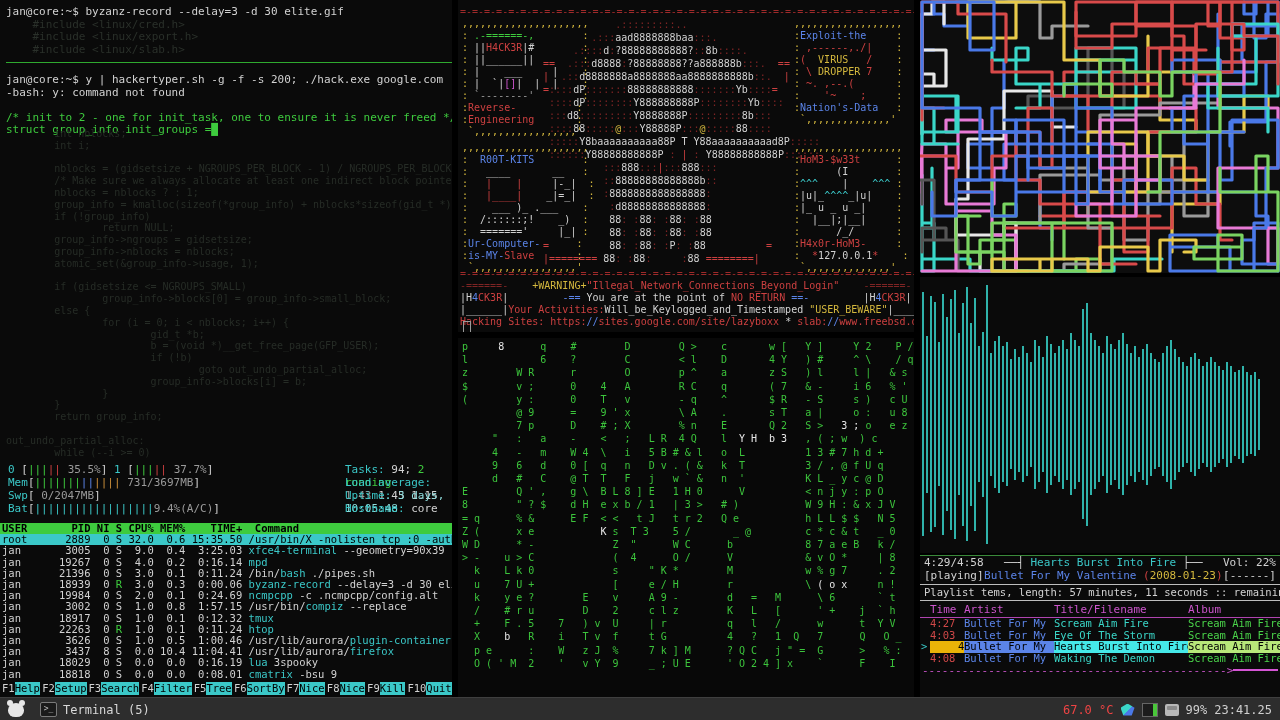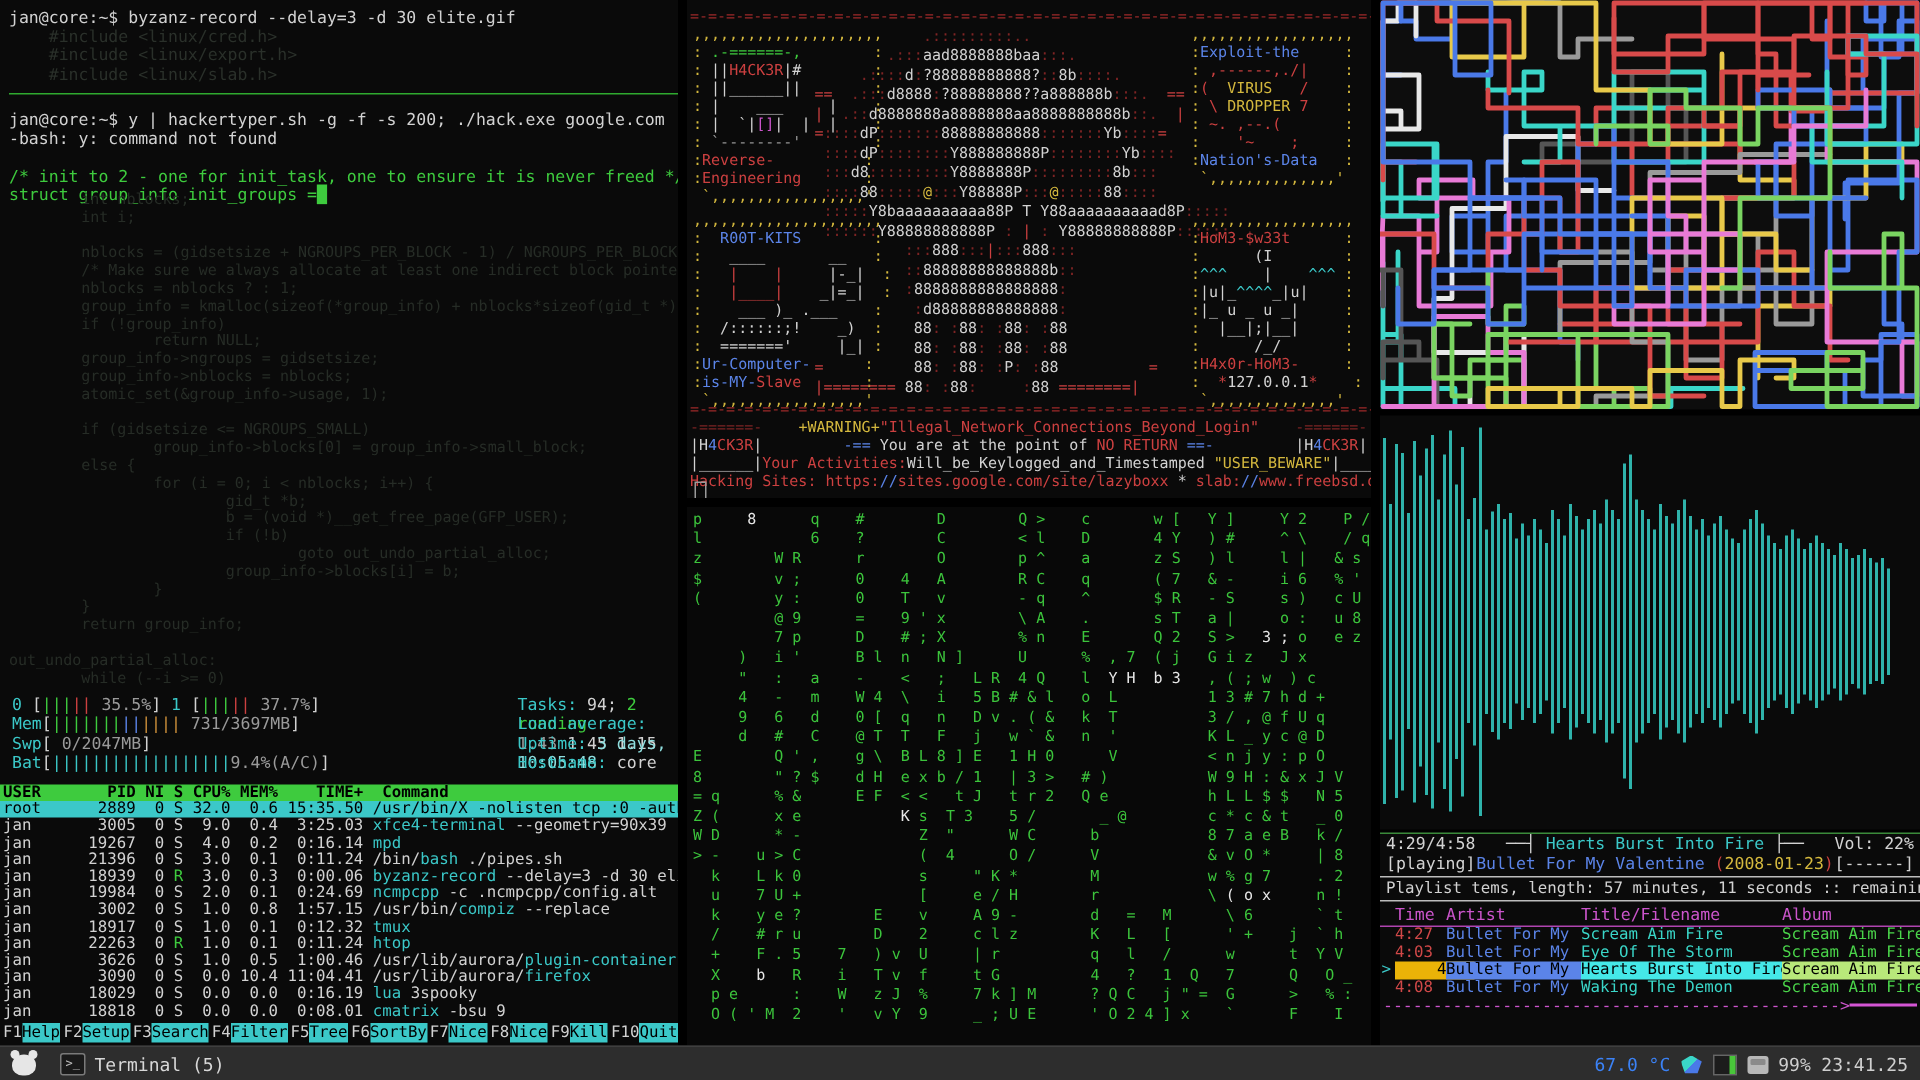--- a/index.html
+++ b/index.html
@@ -66,21 +66,21 @@
   #pl-progress{position:relative;height:12px;display:flex;align-items:center;color:#cc55cc;font-size:11px;padding:0 2px;}
   #pl-progress .solid{flex:1;border-top:2px solid #d455d4;}
   
   #taskbar{position:absolute;left:0;top:697px;width:1280px;height:23px;background:#2d2d2d;border-top:1px solid #3f3f3f;
            display:flex;align-items:center;font-family:"DejaVu Sans Mono","Liberation Mono",monospace;}
   #tb-left{display:flex;align-items:center;gap:10px;padding-left:8px;}
   #win-btn{display:flex;align-items:center;gap:6px;padding:1px 6px;color:#d8d8d8;font-size:12px;}
   .term-ico{width:15px;height:13px;background:#1a1a1a;border:1px solid #7a7a7a;border-radius:2px;
             color:#bbb;font-size:8px;line-height:12px;text-align:center;}
   #tb-right{margin-left:auto;display:flex;align-items:center;gap:7px;padding-right:8px;font-size:12px;color:#cfcfcf;}
-  #temp{color:#3b82f6;}
+  #temp{color:#ef4444;}
   .tray-ico{width:14px;height:12px;position:relative;}
   .ico-pin{background:linear-gradient(135deg,#3ad6c8 0 50%,#4a79e8 50% 100%);clip-path:polygon(50% 0,100% 35%,80% 100%,20% 100%,0 35%);}
   .ico-batt{background:#1c1c1c;border:1px solid #666;}
   .ico-batt::after{content:"";position:absolute;right:0;top:0;bottom:0;width:4px;background:#49c63a;}
   .ico-pad{background:#b8b8b8;border-radius:2px;}
   .ico-pad::after{content:"";position:absolute;left:2px;top:2px;right:2px;height:4px;background:#8a8a8a;border-radius:1px;}
   .mouse-logo{width:16px;height:14px;background:#e6e6e6;border-radius:50% 50% 45% 45%;position:relative;}
   .mouse-logo::before,.mouse-logo::after{content:"";position:absolute;top:-3px;width:6px;height:6px;background:#e6e6e6;border-radius:50%;}
   .mouse-logo::before{left:-1px;} .mouse-logo::after{right:-1px;}
 </style>
@@ -154,21 +154,21 @@
           <div class="proc-row tl sel"><span class="c-w">root      2889  0 </span><span class="c-w">S</span><span class="c-w"> 32.0  0.6 15:35.50 </span><span class="c-w">/usr/bin/X -nolisten tcp :0 -auth /tmp/</span></div>
           <div class="proc-row tl"><span class="c-w">jan       3005  0 </span><span class="c-w">S</span><span class="c-w">  9.0  0.4  3:25.03 </span><span class="c-cy">xfce4-terminal</span><span class="c-w"> --geometry=90x39 --displ</span></div>
           <div class="proc-row tl"><span class="c-w">jan      19267  0 </span><span class="c-w">S</span><span class="c-w">  4.0  0.2  0:16.14 </span><span class="c-cy">mpd</span></div>
           <div class="proc-row tl"><span class="c-w">jan      21396  0 </span><span class="c-w">S</span><span class="c-w">  3.0  0.1  0:11.24 </span><span class="c-w">/bin/</span><span class="c-cy">bash</span><span class="c-w"> ./pipes.sh</span></div>
           <div class="proc-row tl"><span class="c-w">jan      18939  0 </span><span class="c-g">R</span><span class="c-w">  3.0  0.3  0:00.06 </span><span class="c-cy">byzanz-record</span><span class="c-w"> --delay=3 -d 30 elite.gif</span></div>
           <div class="proc-row tl"><span class="c-w">jan      19984  0 </span><span class="c-w">S</span><span class="c-w">  2.0  0.1  0:24.69 </span><span class="c-cy">ncmpcpp</span><span class="c-w"> -c .ncmpcpp/config.alt</span></div>
           <div class="proc-row tl"><span class="c-w">jan       3002  0 </span><span class="c-w">S</span><span class="c-w">  1.0  0.8  1:57.15 </span><span class="c-w">/usr/bin/</span><span class="c-cy">compiz</span><span class="c-w"> --replace</span></div>
           <div class="proc-row tl"><span class="c-w">jan      18917  0 </span><span class="c-w">S</span><span class="c-w">  1.0  0.1  0:12.32 </span><span class="c-cy">tmux</span></div>
           <div class="proc-row tl"><span class="c-w">jan      22263  0 </span><span class="c-g">R</span><span class="c-w">  1.0  0.1  0:11.24 </span><span class="c-cy">htop</span></div>
           <div class="proc-row tl"><span class="c-w">jan       3626  0 </span><span class="c-w">S</span><span class="c-w">  1.0  0.5  1:00.46 </span><span class="c-w">/usr/lib/aurora/</span><span class="c-cy">plugin-container</span><span class="c-w"> /usr/l</span></div>
-          <div class="proc-row tl"><span class="c-w">jan       3090  0 </span><span class="c-w">S</span><span class="c-w">  0.0 10.4 11:04.41 </span><span class="c-w">/usr/lib/aurora/</span><span class="c-cy">firefox</span></div>
+          <div class="proc-row tl"><span class="c-w">jan       3437  8 </span><span class="c-w">S</span><span class="c-w">  0.0 10.4 11:04.41 </span><span class="c-w">/usr/lib/aurora/</span><span class="c-cy">firefox</span></div>
           <div class="proc-row tl"><span class="c-w">jan      18029  0 </span><span class="c-w">S</span><span class="c-w">  0.0  0.0  0:16.19 </span><span class="c-cy">lua</span><span class="c-w"> 3spooky</span></div>
           <div class="proc-row tl"><span class="c-w">jan      18818  0 </span><span class="c-w">S</span><span class="c-w">  0.0  0.0  0:08.01 </span><span class="c-cy">cmatrix</span><span class="c-w"> -bsu 9</span></div>
         </div>
       <div id="fnbar">
           <span class="fk">F1</span>
           <span class="fl">Help</span>
           <span class="fk">F2</span>
           <span class="fl">Setup</span>
           <span class="fk">F3</span>
           <span class="fl">Search</span>
@@ -276,21 +276,20 @@
 
   <div class="pane" id="matrix-pane">
     <div id="matrix">
         <div class="tl">p     <span class="mw">8</span>      q    #        D        Q &gt;    c       w [   Y ]     Y 2    P /</div>
         <div class="tl">l            6    ?        C        &lt; l    D       4 Y   ) #     ^ \    / q v</div>
         <div class="tl">z        W R      r        O        p ^    a       z S   ) l     l |   &amp; s P</div>
         <div class="tl">$        v ;      0    4   A        R C    q       ( 7   &amp; -     i 6   % ' (</div>
         <div class="tl">(        y :      0    T   v        - q    ^       $ R   - S     s )   c U ]</div>
         <div class="tl">         @ 9      =    9 ' x        \ A    .       s T   a |     o :   u 8 x</div>
         <div class="tl">         7 p      D    # ; X        % n    E       Q 2   S &gt;  <span class="mw"> 3 ; </span>o   e z 1</div>
-        <div class="tl">     )   i '      B l  n   N ]      U      %  , 7  ( j   G i z   J x</div>
         <div class="tl">     "   :   a    -    &lt;   ;   L R  4 Q    l  <span class="mw">Y H</span>  <span class="mw">b 3</span>   , ( ; w  ) c</div>
         <div class="tl">     4   -   m    W 4  \   i   5 B # &amp; l   o  L          1 3 # 7 h d +</div>
         <div class="tl">     9   6   d    0 [  q   n   D v . ( &amp;   k  T          3 / , @ f U q</div>
         <div class="tl">     d   #   C    @ T  T   F   j   w ` &amp;   n  '          K L _ y c @ D</div>
         <div class="tl">E        Q ' ,    g \  B L 8 ] E   1 H 0      V          &lt; n j y : p O</div>
         <div class="tl">8        " ? $    d H  e x b / 1   | 3 &gt;   # )           W 9 H : &amp; x J V</div>
         <div class="tl">= q      % &amp;      E F  &lt; &lt;   t J   t r 2   Q e           h L L $ $   N 5</div>
         <div class="tl">Z (      x e           <span class="mw">K</span> s  T 3    5 /       _ @         c * c &amp; t   _ 0</div>
         <div class="tl">W D      * -             Z  "      W C      b            8<span class="mw"> </span>7 a e B   k /</div>
         <div class="tl">&gt; -    u &gt; C             (  4      O /      V            &amp; v O *     | 8</div>

